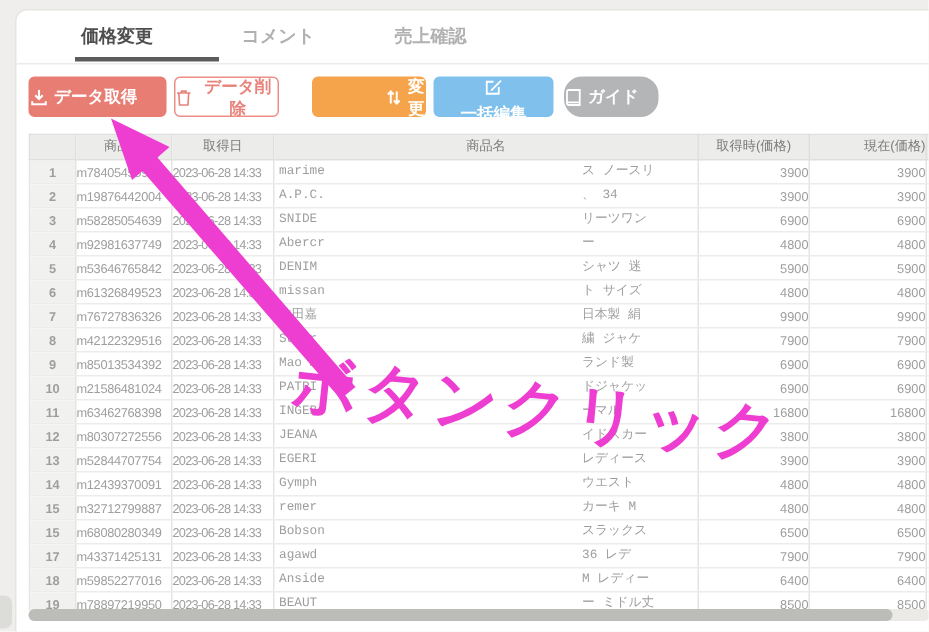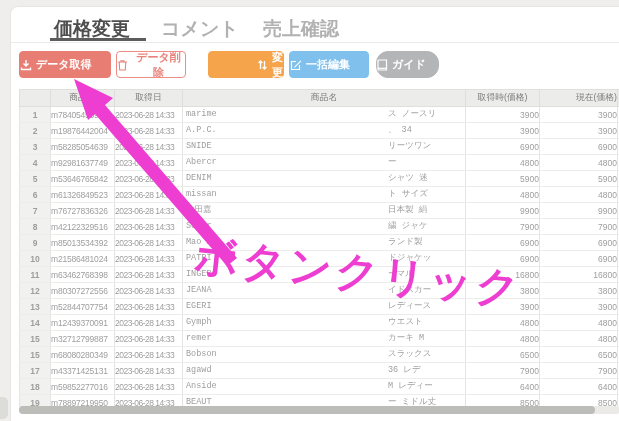--- a/index.html
+++ b/index.html
@@ -1,21 +1,21 @@
 <!DOCTYPE html>
 <html><head>
 <meta charset="utf-8">
 <style>
   html,body{margin:0;padding:0}
   #page{position:relative;width:619px;height:421px;background:#f0eeec;overflow:hidden;
         font-family:"Liberation Sans","DejaVu Sans",sans-serif;}
   #card{position:absolute;left:10px;top:6px;width:625px;height:432px;background:#ffffff;
         border:1px solid #e7e5e2;border-radius:8px;}
   
-  .tab{position:absolute;top:9px;font-size:19px;font-weight:700;color:#b1b1b1;cursor:pointer;white-space:nowrap;}
+  .tab{position:absolute;top:9px;font-size:12px;font-weight:700;color:#b1b1b1;cursor:pointer;white-space:nowrap;}
   .tab.active{color:#4e4e4e;}
   #tab-underline{position:absolute;left:39px;top:31px;width:96px;height:3px;background:#5c5c5c;}
   #tab-border{position:absolute;left:0;top:35px;width:625px;height:1px;background:#ebebeb;}
   
   .btn{position:absolute;top:44px;height:27px;border-radius:4px;border:1px solid transparent;
        color:#fff;font-size:11px;font-weight:700;display:flex;align-items:center;
        gap:4px;font-family:inherit;padding:0;cursor:pointer;box-sizing:border-box;}
   .btn svg{display:block;}
   
   #tblwrap{position:absolute;left:8px;top:82px;width:601px;height:318px;overflow:hidden;}
@@ -74,21 +74,21 @@
         </button>
         <button class="btn" style="left: 197px; width: 76px; background: rgb(246, 164, 76); color: rgb(255, 255, 255); border-color: rgb(246, 164, 76); padding-left: 48px;">
           <span style="display: flex;">
             <svg width="11" height="12" viewBox="0 0 11 12">
               <path d="M3.5 10V2M1.6 4 3.5 2l1.9 2" stroke="#fff" stroke-width="1.3" fill="none"></path>
               <path d="M7.5 2v8M5.6 8l1.9 2 1.9-2" stroke="#fff" stroke-width="1.3" fill="none"></path>
             </svg>
           </span>
           <span>変更</span>
         </button>
-        <button class="btn" style="left: 278px; width: 80px; background: rgb(127, 192, 236); color: rgb(255, 255, 255); border-color: rgb(127, 192, 236);">
+        <button class="btn" style="left: 278px; width: 80px; background: rgb(127, 192, 236); color: rgb(255, 255, 255); border-color: rgb(127, 192, 236); flex-direction: column;">
           <span style="display: flex;">
             <svg width="12" height="12" viewBox="0 0 12 12">
               <path d="M9.5 6v4.5h-8v-8H6" stroke="#fff" stroke-width="1.2" fill="none"></path>
               <path d="M4.5 7.5 10.6 1.4l.8.8-6.1 6.1-1.3.5z" fill="#fff"></path>
             </svg>
           </span>
           <span>一括編集</span>
         </button>
         <button class="btn" style="left: 365px; width: 63px; background: rgb(179, 181, 183); color: rgb(255, 255, 255); border-color: rgb(179, 181, 183); border-radius: 12px;">
           <span style="display: flex;">

